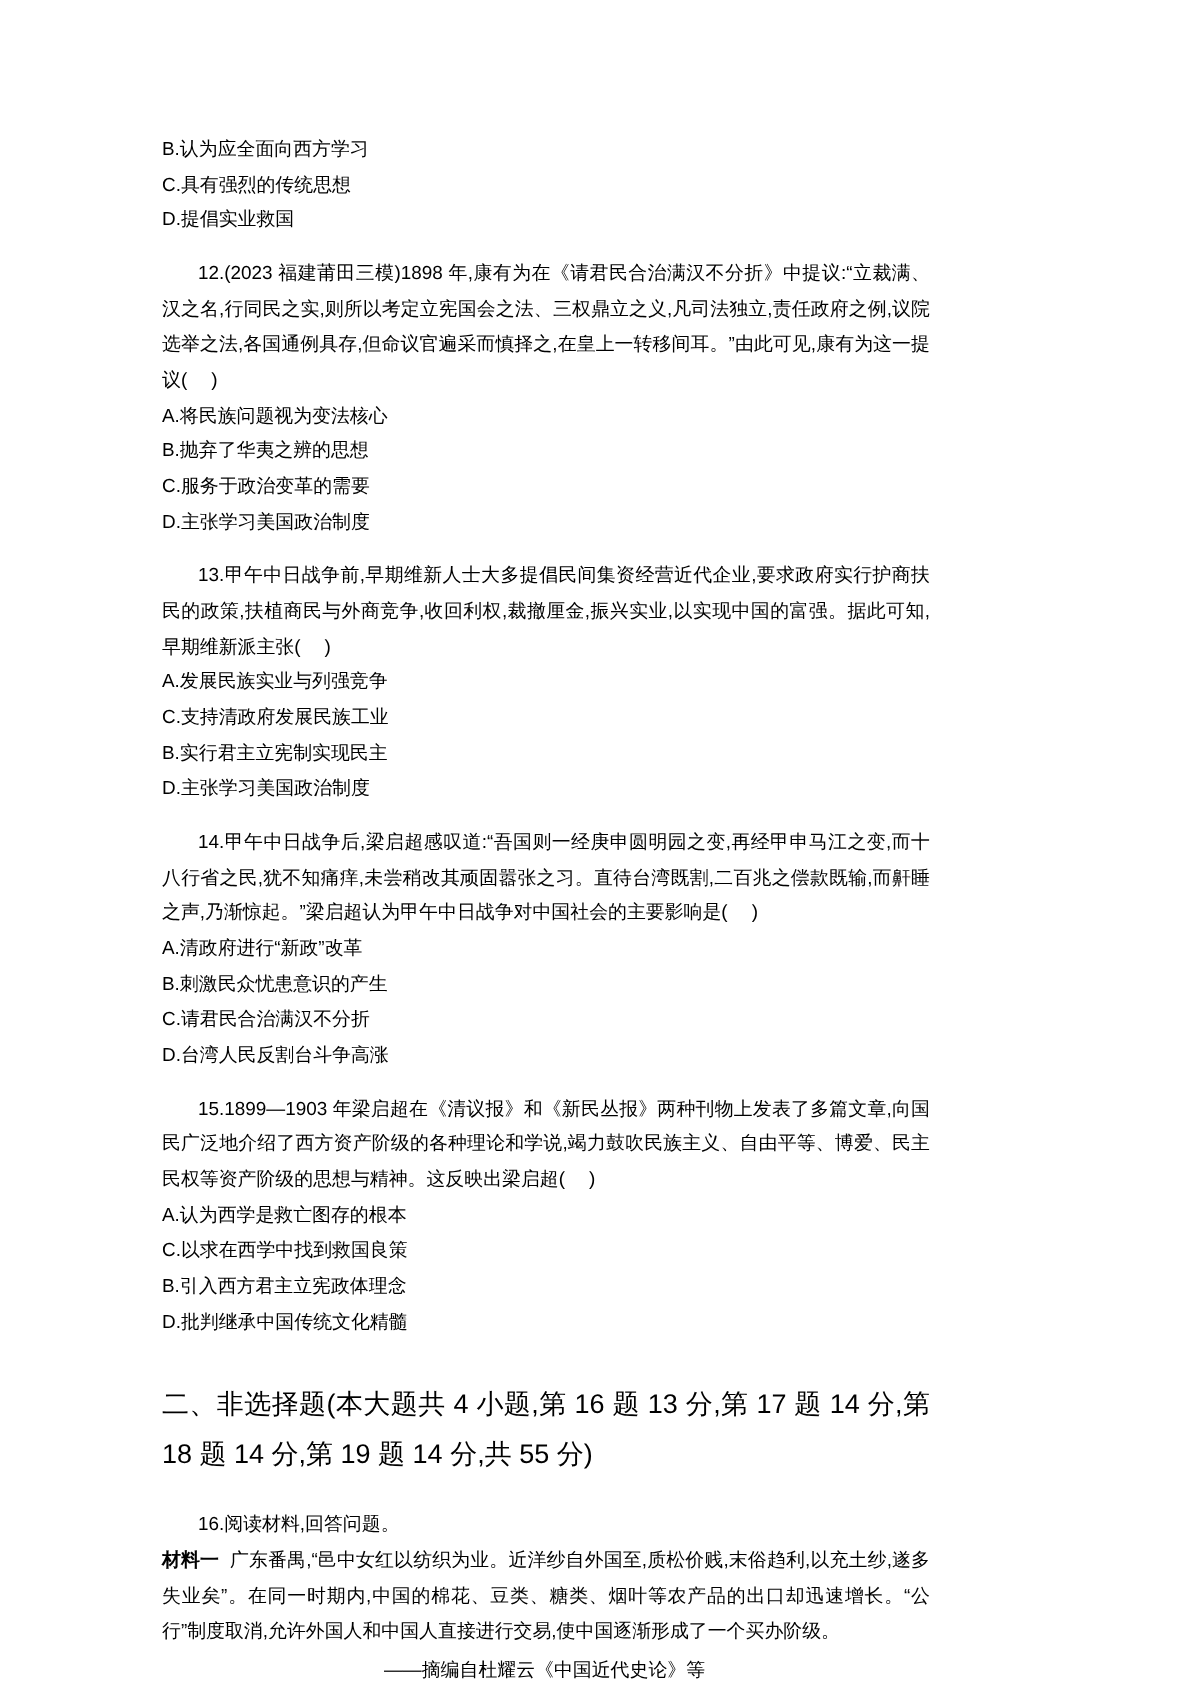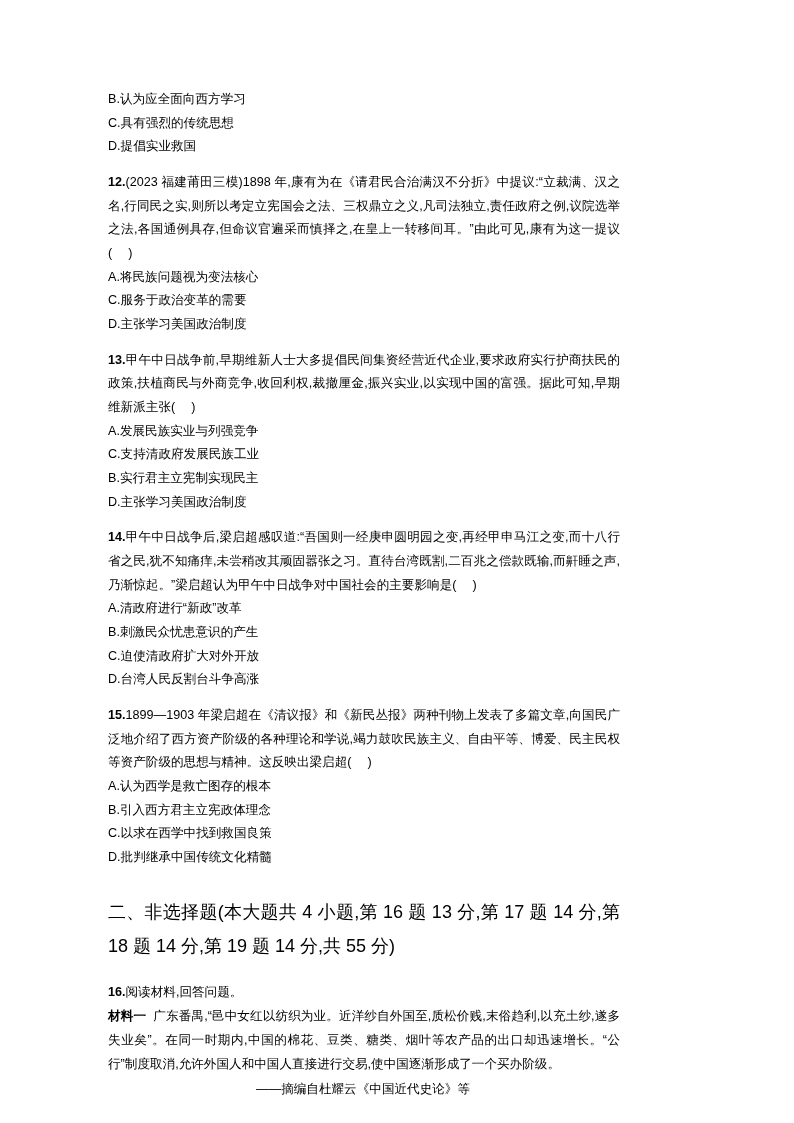--- a/index.html
+++ b/index.html
@@ -33,21 +33,22 @@
     line-height: 1.88;
     margin: 0;
   }
   .q {
     margin-top: 12px;
   }
   .q-first {
     margin-top: 0;
   }
   .qnum {
-    font-weight: bold;
+    font-weight: normal;
+    margin-left: 24px;
   }
   .blank-paren {
     letter-spacing: 0.5px;
   }
   .section-head {
     font-size: 18px;
     line-height: 1.88;
     margin-top: 26px;
     text-align: justify;
   }
@@ -72,45 +73,46 @@
 
   <div>
     <p class="opt q-first">B.认为应全面向西方学习</p>
     <p class="opt">C.具有强烈的传统思想</p>
     <p class="opt">D.提倡实业救国</p>
   </div>
 
   <div class="q">
     <p class="para"><span class="qnum">12.</span><span>(2023 福建莆田三模)1898 年,康有为在《请君民合治满汉不分折》中提议:“立裁满、汉之名,行同民之实,则所以考定立宪国会之法、三权鼎立之义,凡司法独立,责任政府之例,议院选举之法,各国通例具存,但命议官遍采而慎择之,在皇上一转移间耳。”由此可见,康有为这一提议(</span><span class="blank-paren">&nbsp;&nbsp;&nbsp;&nbsp;</span><span>)</span></p>
     <p class="opt">A.将民族问题视为变法核心</p>
+    <p class="opt">B.抛弃了华夷之辨的思想</p>
     <p class="opt">C.服务于政治变革的需要</p>
     <p class="opt">D.主张学习美国政治制度</p>
   </div>
 
   <div class="q">
     <p class="para"><span class="qnum">13.</span><span>甲午中日战争前,早期维新人士大多提倡民间集资经营近代企业,要求政府实行护商扶民的政策,扶植商民与外商竞争,收回利权,裁撤厘金,振兴实业,以实现中国的富强。据此可知,早期维新派主张(</span><span class="blank-paren">&nbsp;&nbsp;&nbsp;&nbsp;</span><span>)</span></p>
     <p class="opt">A.发展民族实业与列强竞争</p>
     <p class="opt">C.支持清政府发展民族工业</p>
     <p class="opt">B.实行君主立宪制实现民主</p>
     <p class="opt">D.主张学习美国政治制度</p>
   </div>
 
   <div class="q">
     <p class="para"><span class="qnum">14.</span><span>甲午中日战争后,梁启超感叹道:“吾国则一经庚申圆明园之变,再经甲申马江之变,而十八行省之民,犹不知痛痒,未尝稍改其顽固嚣张之习。直待台湾既割,二百兆之偿款既输,而鼾睡之声,乃渐惊起。”梁启超认为甲午中日战争对中国社会的主要影响是(</span><span class="blank-paren">&nbsp;&nbsp;&nbsp;&nbsp;</span><span>)</span></p>
     <p class="opt">A.清政府进行“新政”改革</p>
     <p class="opt">B.刺激民众忧患意识的产生</p>
-    <p class="opt">C.迫使清政府扩大对外开放</p>
+    <p class="opt">C.请君民合治满汉不分折</p>
     <p class="opt">D.台湾人民反割台斗争高涨</p>
   </div>
 
   <div class="q">
     <p class="para"><span class="qnum">15.</span><span>1899—1903 年梁启超在《清议报》和《新民丛报》两种刊物上发表了多篇文章,向国民广泛地介绍了西方资产阶级的各种理论和学说,竭力鼓吹民族主义、自由平等、博爱、民主民权等资产阶级的思想与精神。这反映出梁启超(</span><span class="blank-paren">&nbsp;&nbsp;&nbsp;&nbsp;</span><span>)</span></p>
     <p class="opt">A.认为西学是救亡图存的根本</p>
+    <p class="opt">C.以求在西学中找到救国良策</p>
     <p class="opt">B.引入西方君主立宪政体理念</p>
-    <p class="opt">C.以求在西学中找到救国良策</p>
     <p class="opt">D.批判继承中国传统文化精髓</p>
   </div>
 
   <p class="section-head">二、非选择题(本大题共 4 小题,第 16 题 13 分,第 17 题 14 分,第 18 题 14 分,第 19 题 14 分,共 55 分)</p>
 
   <div class="blockgap">
     <p class="para"><span class="qnum">16.</span><span>阅读材料,回答问题。</span></p>
     <p class="para"><span class="mat-title">材料一</span><span>&nbsp;&nbsp;</span><span>广东番禺,“邑中女红以纺织为业。近洋纱自外国至,质松价贱,末俗趋利,以充土纱,遂多失业矣”。在同一时期内,中国的棉花、豆类、糖类、烟叶等农产品的出口却迅速增长。“公行”制度取消,允许外国人和中国人直接进行交易,使中国逐渐形成了一个买办阶级。</span></p>
     <p class="source">——摘编自杜耀云《中国近代史论》等</p>
   </div>

